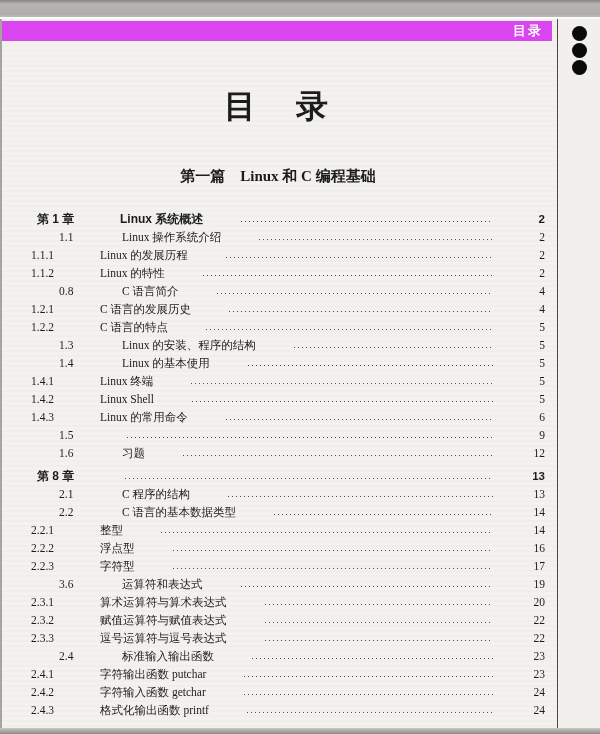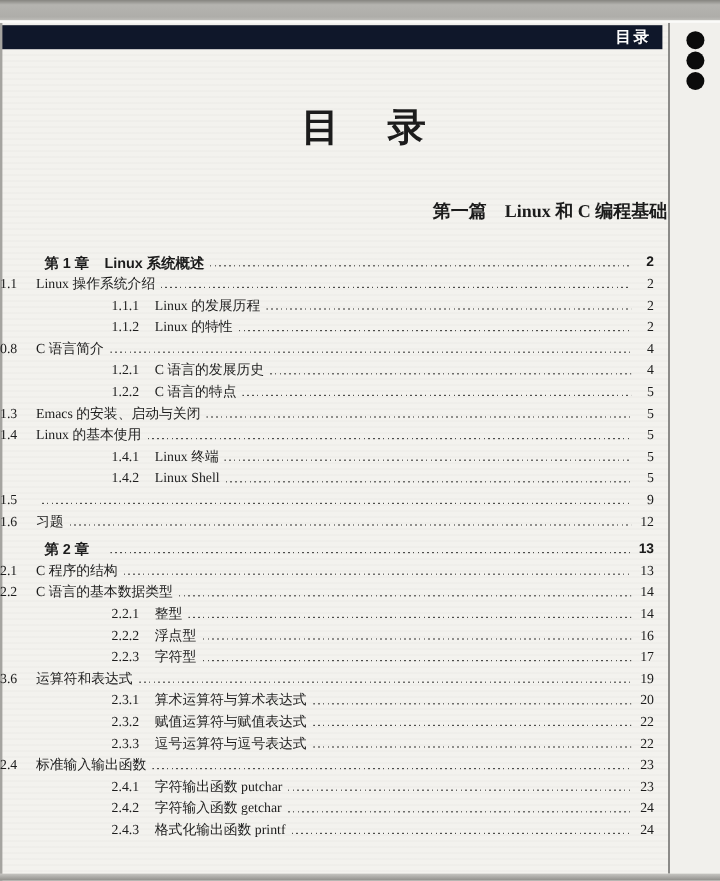--- a/index.html
+++ b/index.html
@@ -23,72 +23,73 @@
     position:absolute; bottom:0; left:0; width:600px; height:6px; z-index:6;
     background:linear-gradient(#c7c6c2, #8d8c88);
   }
   .left-edge {
     position:absolute; left:0; top:19px; bottom:0; width:2px;
     background:#a5a4a0;
   }
   
   .header-bar {
     position:absolute; top:21px; left:0; width:552px; height:20px;
-    background:#0f172a; color:#fdfdfd;
+    background:#d946ef; color:#fdfdfd;
     display:flex; align-items:center; justify-content:flex-end;
     padding-right:9px;
     font-family:"Liberation Sans", sans-serif;
     font-weight:bold; font-size:13px; letter-spacing:2px;
   }
   
   .right-col {
     position:absolute; top:19px; right:0; width:43px; bottom:6px;
     background:#f1f0ec;
     border-left:1px solid #49494716;
     border-left:1px solid #4a4a48;
   }
   .dots { padding-top:7px; display:flex; flex-direction:column; align-items:center; gap:2px; }
   .dot { width:15px; height:15px; border-radius:50%; background:#0b0b0b; }
   
   .page-title {
     position:absolute; top:85px; left:0; width:556px;
     text-align:center; font-weight:bold;
-    font-size:32px; letter-spacing:4px;margin-left:27px;
+    font-size:32px; letter-spacing:4px;
   }
   .part-heading {
     position:absolute; top:167px; left:0; width:556px;
-    text-align:right; font-weight:bold; font-size:15px;
+    text-align:center; font-weight:bold; font-size:15px;
   }
   
   .toc { position:absolute; top:205px; left:0; width:556px; }
   .toc-row {
     display:flex; align-items:flex-end;
     height:18px; line-height:18px;
     font-size:11.5px; padding-right:11px;
     white-space:nowrap;
+    gap:33px;
   }
   .toc-row .num { flex:none; }
   .toc-row .label { flex:none; }
   .leader {
     flex:1 1 auto; height:2px; align-self:center;
     transform:translateY(3px);
     background-image:repeating-linear-gradient(to right, #4d4d4b 0 1.3px, transparent 1.3px 4px);
     background-size:100% 1.3px; background-repeat:no-repeat; background-position:center;
     margin-left:5px; margin-right:3px;
   }
   .pagenum { flex:none; min-width:16px; text-align:right; font-size:11.5px; }
   .lvl-chapter {
     font-family:"Liberation Sans", sans-serif;
     font-weight:bold; font-size:12px; margin-top:5px;
   }
   .lvl-chapter { padding-left:37px; }
   .lvl-chapter .num { width:50px; }
-  .lvl-1 { }
+  .lvl-1 { padding-left:59px; }
   .lvl-1 .num { width:30px; }
-  .lvl-2 { padding-left:77px;margin-left:16px; }
+  .lvl-2 { padding-left:31px; }
   .lvl-2 .num { width:36px; }
 </style>
 </head>
 <body>
 
 <div class="scan-top"></div>
 
 <div class="header-bar">
   <span>目录</span>
 </div>
@@ -145,21 +146,21 @@
     <span class="pagenum">4</span>
   </div>
     <div class="toc-row lvl-2">
     <span class="num">1.2.2</span>
     <span class="label">C 语言的特点</span>
     <span class="leader"></span>
     <span class="pagenum">5</span>
   </div>
     <div class="toc-row lvl-1">
     <span class="num">1.3</span>
-    <span class="label">Emacs 的安装、启动与关闭</span>
+    <span class="label">Linux 的安装、程序的结构</span>
     <span class="leader"></span>
     <span class="pagenum">5</span>
   </div>
     <div class="toc-row lvl-1">
     <span class="num">1.4</span>
     <span class="label">Linux 的基本使用</span>
     <span class="leader"></span>
     <span class="pagenum">5</span>
   </div>
     <div class="toc-row lvl-2">
@@ -167,33 +168,39 @@
     <span class="label">Linux 终端</span>
     <span class="leader"></span>
     <span class="pagenum">5</span>
   </div>
     <div class="toc-row lvl-2">
     <span class="num">1.4.2</span>
     <span class="label">Linux Shell</span>
     <span class="leader"></span>
     <span class="pagenum">5</span>
   </div>
+    <div class="toc-row lvl-2">
+    <span class="num">1.4.3</span>
+    <span class="label">Linux 的常用命令</span>
+    <span class="leader"></span>
+    <span class="pagenum">6</span>
+  </div>
     <div class="toc-row lvl-1">
     <span class="num">1.5</span>
     <span class="leader"></span>
     <span class="pagenum">9</span>
   </div>
     <div class="toc-row lvl-1">
     <span class="num">1.6</span>
     <span class="label">习题</span>
     <span class="leader"></span>
     <span class="pagenum">12</span>
   </div>
     <div class="toc-row lvl-chapter">
-    <span class="num">第 2 章</span>
+    <span class="num">第 8 章</span>
     <span class="leader"></span>
     <span class="pagenum">13</span>
   </div>
     <div class="toc-row lvl-1">
     <span class="num">2.1</span>
     <span class="label">C 程序的结构</span>
     <span class="leader"></span>
     <span class="pagenum">13</span>
   </div>
     <div class="toc-row lvl-1">

